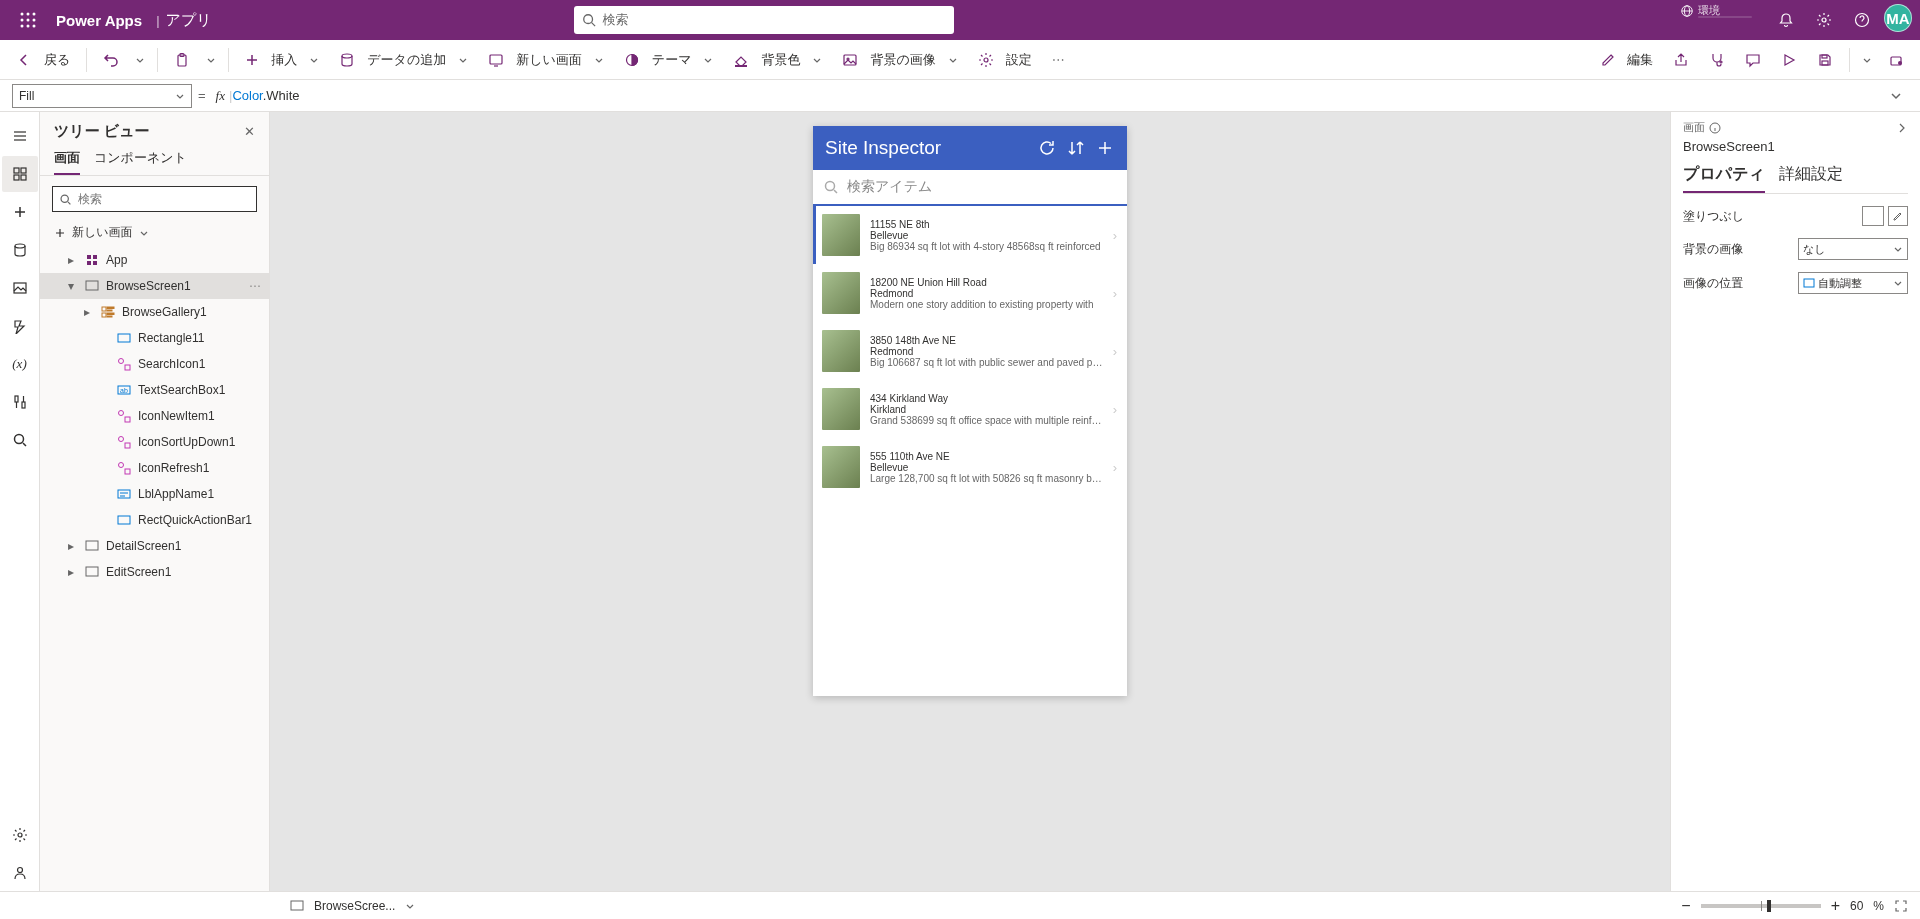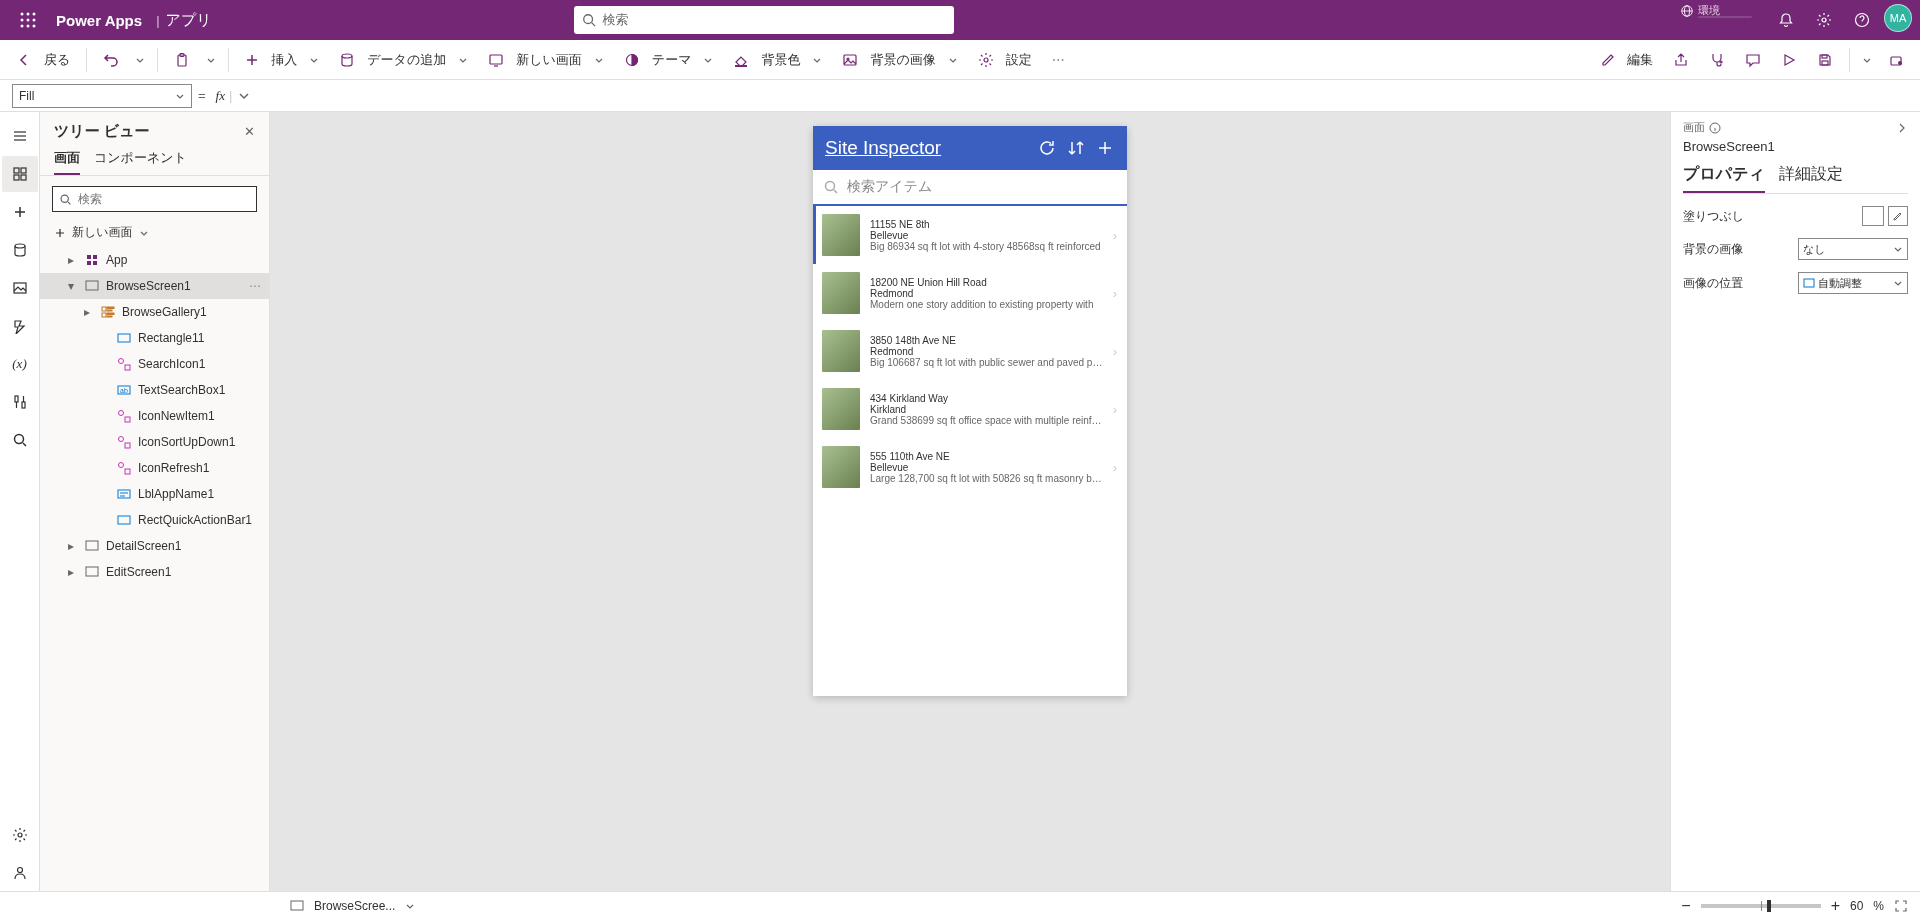--- a/index.html
+++ b/index.html
@@ -11,21 +11,21 @@
 .brand { font-weight:600; padding:0 8px; font-size:15px;}
 .brand-sep { padding:0 6px; opacity:.7;}
 .brand-sub { font-size:15px;}
 .top-search { margin-left: auto; margin-right:auto; width:380px; height:28px; background:#fff; border-radius:3px; display:flex; align-items:center; padding:0 8px; color:#666; }
 .top-search svg{margin-right:6px;}
 .top-right { display:flex; gap:6px; margin-left:auto;}
 .env { font-size:11px; line-height:12px; text-align:left; margin-right:12px;}
 .env .env-label{opacity:.8;}
 .env .env-name{ background:rgba(255,255,255,.15); padding:1px 50px 1px 4px; border-radius:2px;}
 .icon-btn { width:32px; height:32px; display:flex; align-items:center; justify-content:center; cursor:pointer;}
-.avatar{ width:28px;height:28px;border-radius:50%; background:#33b4a0; display:flex;align-items:center;justify-content:center; font-size:11px; font-weight:400; border:1px solid rgba(255,255,255,.6);}
+.avatar{ width:28px;height:28px;border-radius:50%; background:#33b4a0; display:flex;align-items:center;justify-content:center; font-size:15px; font-weight:700; border:1px solid rgba(255,255,255,.6);}
 
 
 .command-bar { height:40px; border-bottom:1px solid #e1dfdd; display:flex; align-items:center; padding:0 8px; gap:4px;}
 .cmd { display:flex; align-items:center; gap:12px; padding:0 8px; height:32px; cursor:pointer; border-radius:2px; font-size:13px;}
 .cmd svg{color:#742774;}
 .divider{width:1px;height:24px;background:#e1dfdd; margin:0 4px;}
 .cmd-right{margin-left:auto; display:flex; align-items:center; gap:4px;}
 
 
 .formula-bar { height:32px; border-bottom:1px solid #e1dfdd; display:flex; align-items:center; padding:0 12px; gap:0;}
@@ -60,21 +60,21 @@
 .tree-item .icon{width:16px;height:16px;display:flex;align-items:center;justify-content:center;}
 .more-dots{margin-left:auto; opacity:.5;}
 .indent-1{padding-left:24px;}
 .indent-2{padding-left:40px;}
 .indent-3{padding-left:56px;}
 
 
 .canvas-area{flex:1; background:#e5e5e5; display:flex; align-items:flex-start; justify-content:center; overflow:auto; padding:14px 0;}
 .phone{ width:314px; background:#fff; box-shadow:0 2px 8px rgba(0,0,0,.2);}
 .phone-header{height:44px;background:#3b5fc0;color:#fff;display:flex;align-items:center;padding:0 12px;gap:10px;}
-.phone-title{font-size:19px;flex:1;text-decoration:underline;}
+.phone-title{font-size:19px;flex:1;}
 .phone-header .picon{cursor:pointer;}
 .phone-search{height:36px;border-bottom:2px solid #3b5fc0;display:flex;align-items:center;padding:0 10px;gap:8px;color:#888;}
 .list-item{display:flex;align-items:center;gap:10px;padding:8px 10px 8px 6px; border-left:3px solid transparent;}
 .list-item.sel{border-left-color:#3b5fc0;}
 .thumb{width:38px;height:42px; background:linear-gradient(135deg,#a8c090,#6b8050); border-radius:1px;}
 .li-text{flex:1; overflow:hidden;}
 .li-title{font-size:10px;}
 .li-sub{font-size:10px;}
 .li-desc{font-size:10px;color:#666; white-space:nowrap; overflow:hidden; text-overflow:ellipsis;}
 .li-chev{color:#ccc;}
@@ -317,20 +317,23 @@
 <div class="formula-bar">
   <div class="prop-select">
     <span>Fill</span>
     <svg width="10" height="10" viewBox="0 0 10 10" fill="none" stroke="#666" stroke-width="1.2">
         <path d="M2 4l3 3 3-3"></path>
       </svg>
   </div>
   <span class="fx-eq">=</span>
   <span class="fx-label">fx</span>
   <span style="color:#ccc;">|</span>
+  <div class="formula-input">
+    <span class="kw">Color</span><span>.White</span>
+  </div>
   <div class="expand-fx">
       <svg width="12" height="12" viewBox="0 0 12 12" fill="none" stroke="#666" stroke-width="1.5">
         <path d="M2 4l4 4 4-4"></path>
       </svg>
     </div>
 </div>
 
 <div class="main">
 
   <div class="left-rail">

